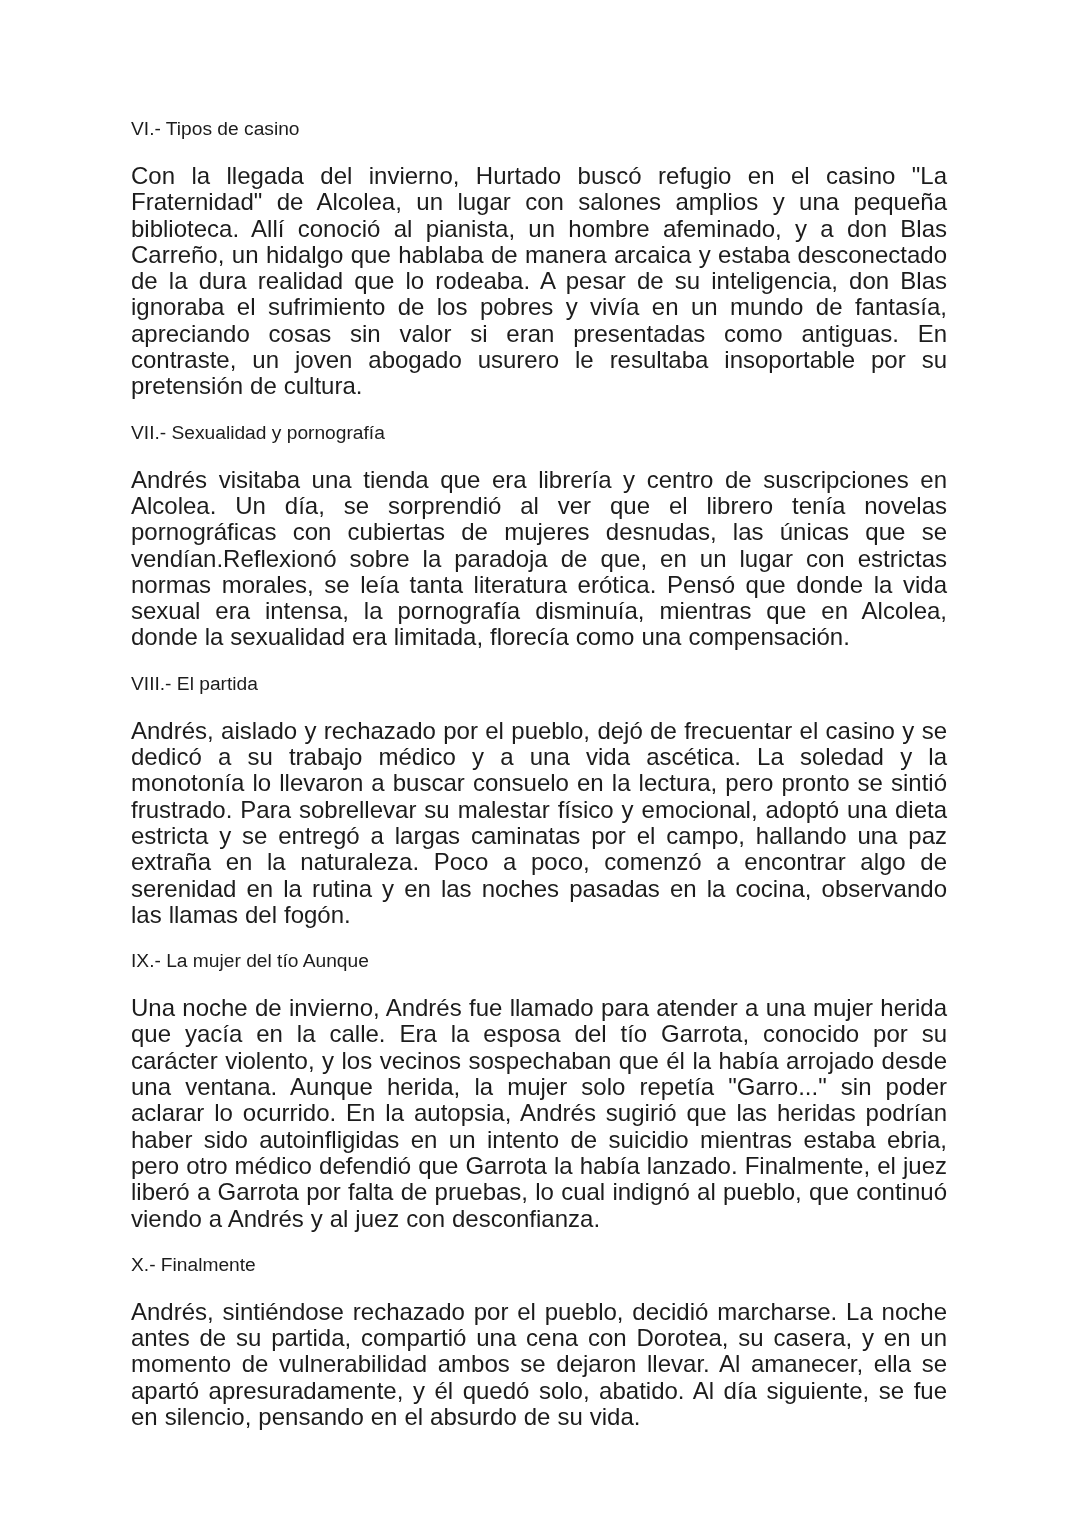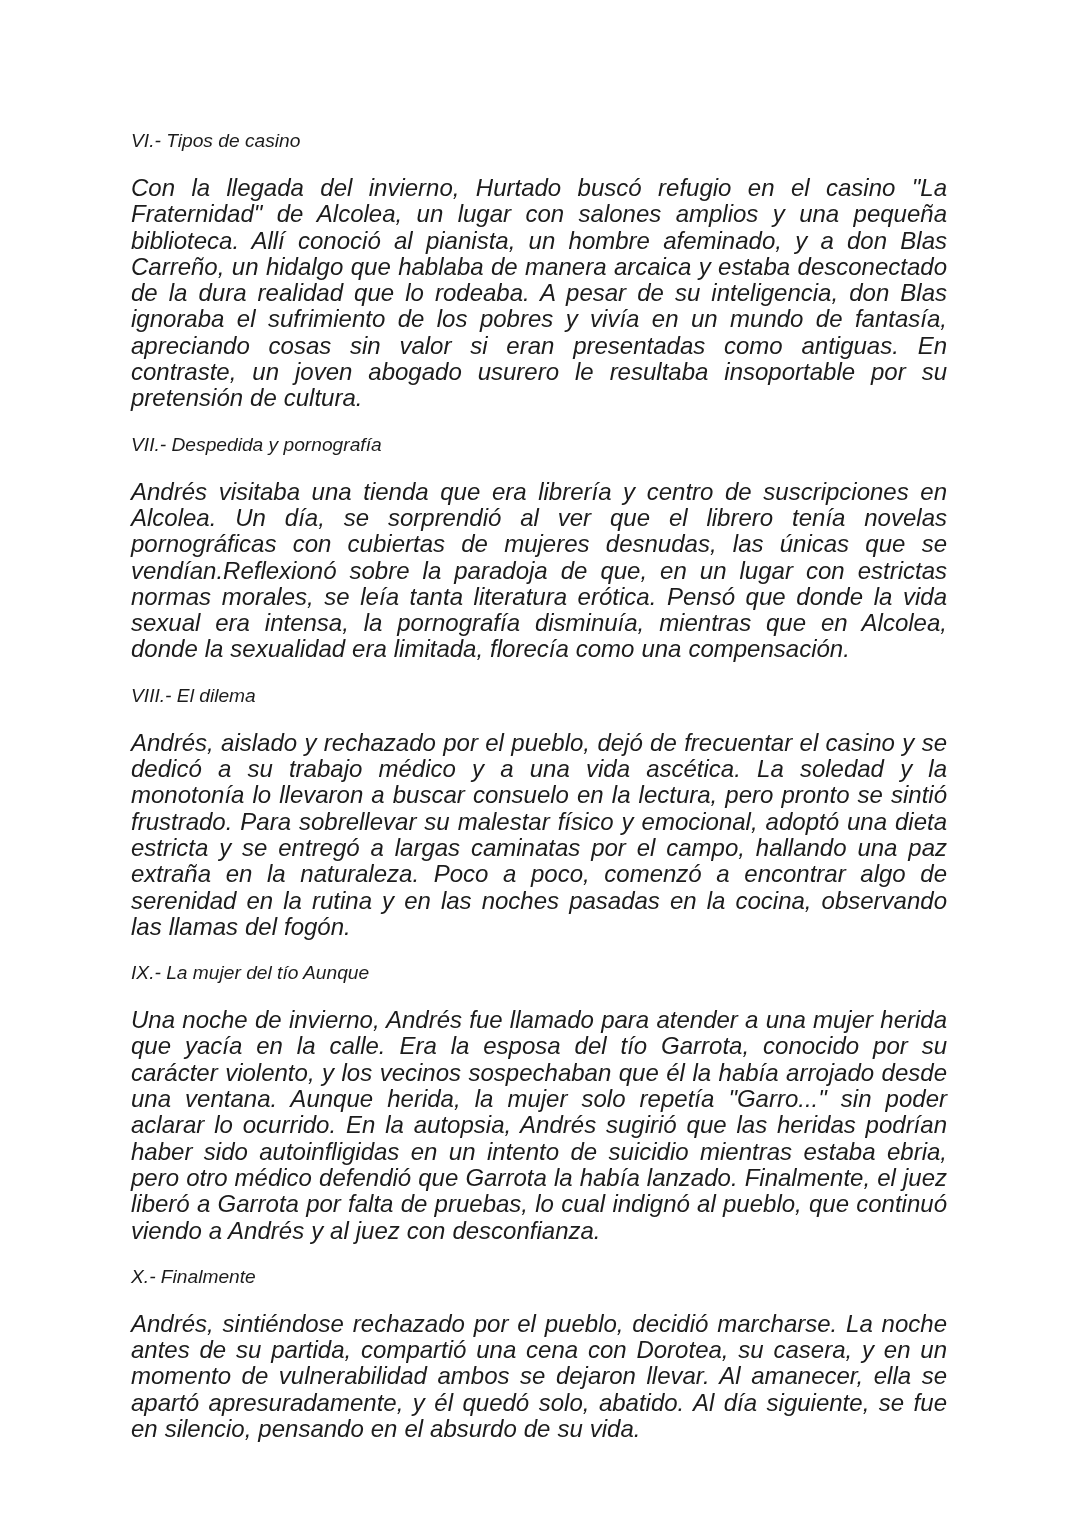--- a/index.html
+++ b/index.html
@@ -11,23 +11,22 @@
       width: 1080px;
       height: 1525px;
       position: relative;
       overflow: hidden;
       font-family: "Liberation Sans", sans-serif;
       color: #1c1c1c;
     }
     .page {
       position: absolute;
       left: 131px;
-      top: 128px;
+      top: 116px;
       width: 816px;
-      font-style: italic;
     }
     .section-title {
       font-size: 19.2px;
       line-height: 26px;
       margin: 0 0 21px 0;
       font-weight: normal;
     }
     .section-body {
       font-size: 24px;
       line-height: 26.3px;
@@ -39,25 +38,25 @@
   </style>
 </head>
 <body>
 
 <div class="page">
   <div class="section">
     <p class="section-title">VI.- Tipos de casino</p>
     <p class="section-body">Con la llegada del invierno, Hurtado buscó refugio en el casino "La Fraternidad" de Alcolea, un lugar con salones amplios y una pequeña biblioteca. Allí conoció al pianista, un hombre afeminado, y a don Blas Carreño, un hidalgo que hablaba de manera arcaica y estaba desconectado de la dura realidad que lo rodeaba. A pesar de su inteligencia, don Blas ignoraba el sufrimiento de los pobres y vivía en un mundo de fantasía, apreciando cosas sin valor si eran presentadas como antiguas. En contraste, un joven abogado usurero le resultaba insoportable por su pretensión de cultura.</p>
   </div>
   <div class="section">
-    <p class="section-title">VII.- Despedida y pornografía</p>
+    <p class="section-title">VII.- Sexualidad y pornografía</p>
     <p class="section-body">Andrés visitaba una tienda que era librería y centro de suscripciones en Alcolea. Un día, se sorprendió al ver que el librero tenía novelas pornográficas con cubiertas de mujeres desnudas, las únicas que se vendían.Reflexionó sobre la paradoja de que, en un lugar con estrictas normas morales, se leía tanta literatura erótica. Pensó que donde la vida sexual era intensa, la pornografía disminuía, mientras que en Alcolea, donde la sexualidad era limitada, florecía como una compensación.</p>
   </div>
   <div class="section">
-    <p class="section-title">VIII.- El dilema</p>
+    <p class="section-title">VIII.- El partida</p>
     <p class="section-body">Andrés, aislado y rechazado por el pueblo, dejó de frecuentar el casino y se dedicó a su trabajo médico y a una vida ascética. La soledad y la monotonía lo llevaron a buscar consuelo en la lectura, pero pronto se sintió frustrado. Para sobrellevar su malestar físico y emocional, adoptó una dieta estricta y se entregó a largas caminatas por el campo, hallando una paz extraña en la naturaleza. Poco a poco, comenzó a encontrar algo de serenidad en la rutina y en las noches pasadas en la cocina, observando las llamas del fogón.</p>
   </div>
   <div class="section">
     <p class="section-title">IX.- La mujer del tío Aunque</p>
     <p class="section-body">Una noche de invierno, Andrés fue llamado para atender a una mujer herida que yacía en la calle. Era la esposa del tío Garrota, conocido por su carácter violento, y los vecinos sospechaban que él la había arrojado desde una ventana. Aunque herida, la mujer solo repetía "Garro..." sin poder aclarar lo ocurrido. En la autopsia, Andrés sugirió que las heridas podrían haber sido autoinfligidas en un intento de suicidio mientras estaba ebria, pero otro médico defendió que Garrota la había lanzado. Finalmente, el juez liberó a Garrota por falta de pruebas, lo cual indignó al pueblo, que continuó viendo a Andrés y al juez con desconfianza.</p>
   </div>
   <div class="section">
     <p class="section-title">X.- Finalmente</p>
     <p class="section-body">Andrés, sintiéndose rechazado por el pueblo, decidió marcharse. La noche antes de su partida, compartió una cena con Dorotea, su casera, y en un momento de vulnerabilidad ambos se dejaron llevar. Al amanecer, ella se apartó apresuradamente, y él quedó solo, abatido. Al día siguiente, se fue en silencio, pensando en el absurdo de su vida.</p>
   </div>

